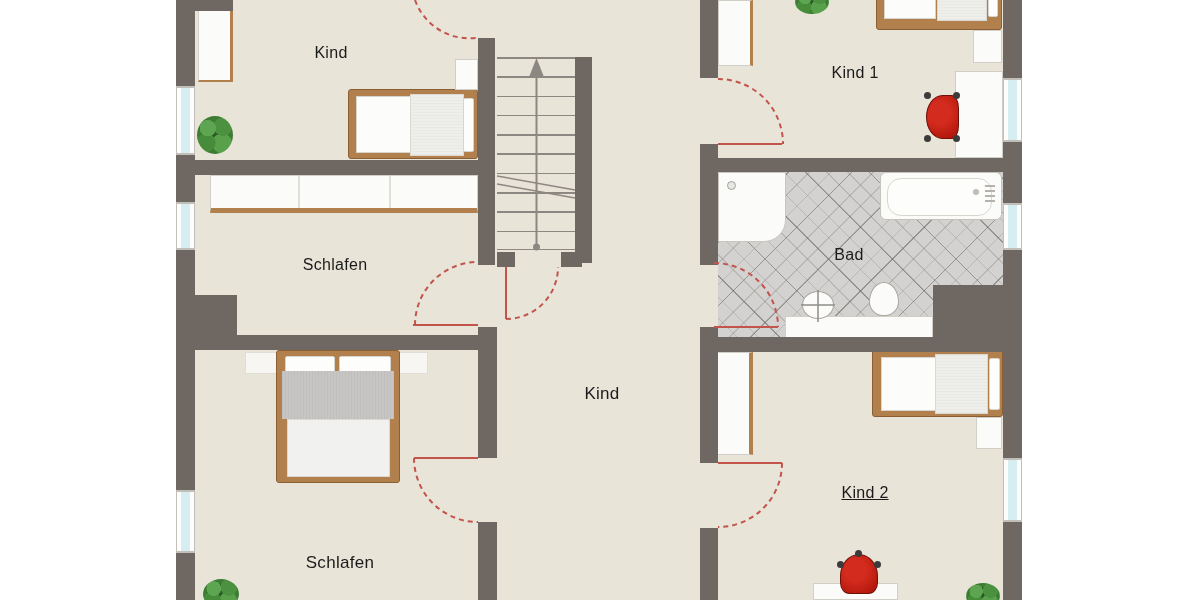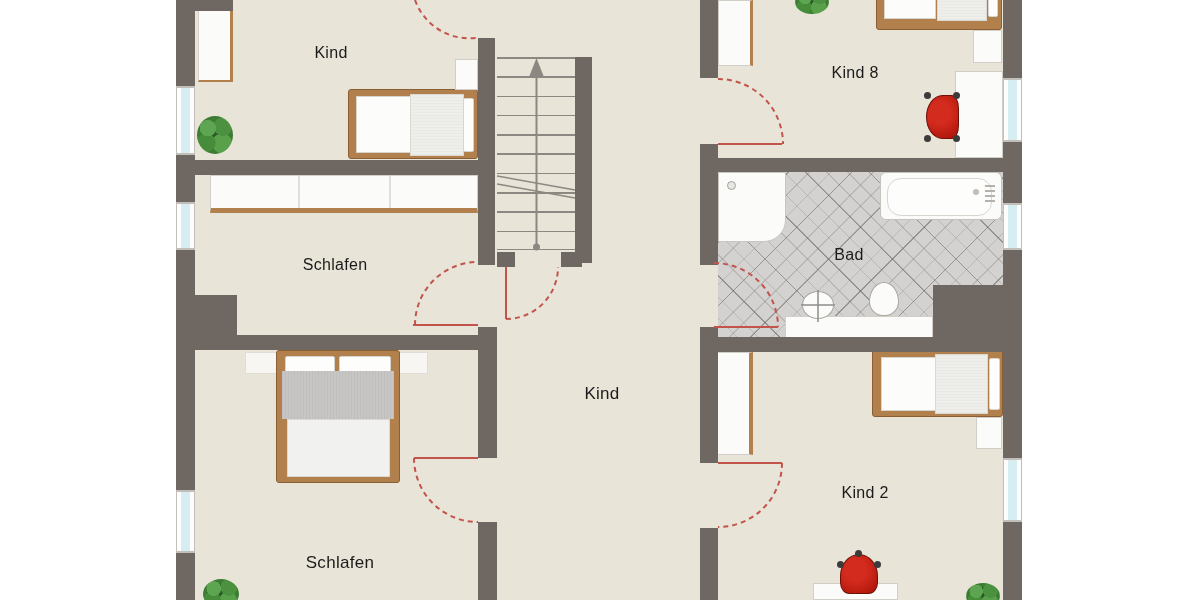--- a/index.html
+++ b/index.html
@@ -179,16 +179,16 @@
       <line x1="818" y1="290" x2="818" y2="322"></line>
       <line x1="801" y1="305" x2="835" y2="305"></line>
     </g>
   </svg>
 
   <div class="roomlabel" style="left:331px;top:53px;">Kind</div>
   <div class="roomlabel" style="left:335px;top:265px;">Schlafen</div>
   <div class="roomlabel" style="left:340px;top:563px;font-size:17px;">Schlafen</div>
   <div class="roomlabel" style="left:602px;top:394px;font-size:17px;">Kind</div>
   <div class="roomlabel" style="left:849px;top:255px;">Bad</div>
-  <div class="roomlabel" style="left:855px;top:73px;">Kind 8</div>
-  <div class="roomlabel" style="left:865px;top:493px;">Kind 2</div>
+  <div class="roomlabel" style="left:855px;top:73px;">Kind 1</div>
+  <div class="roomlabel" style="left:865px;top:493px;text-decoration:underline;">Kind 2</div>
 
 </div>
 
 </body></html>

